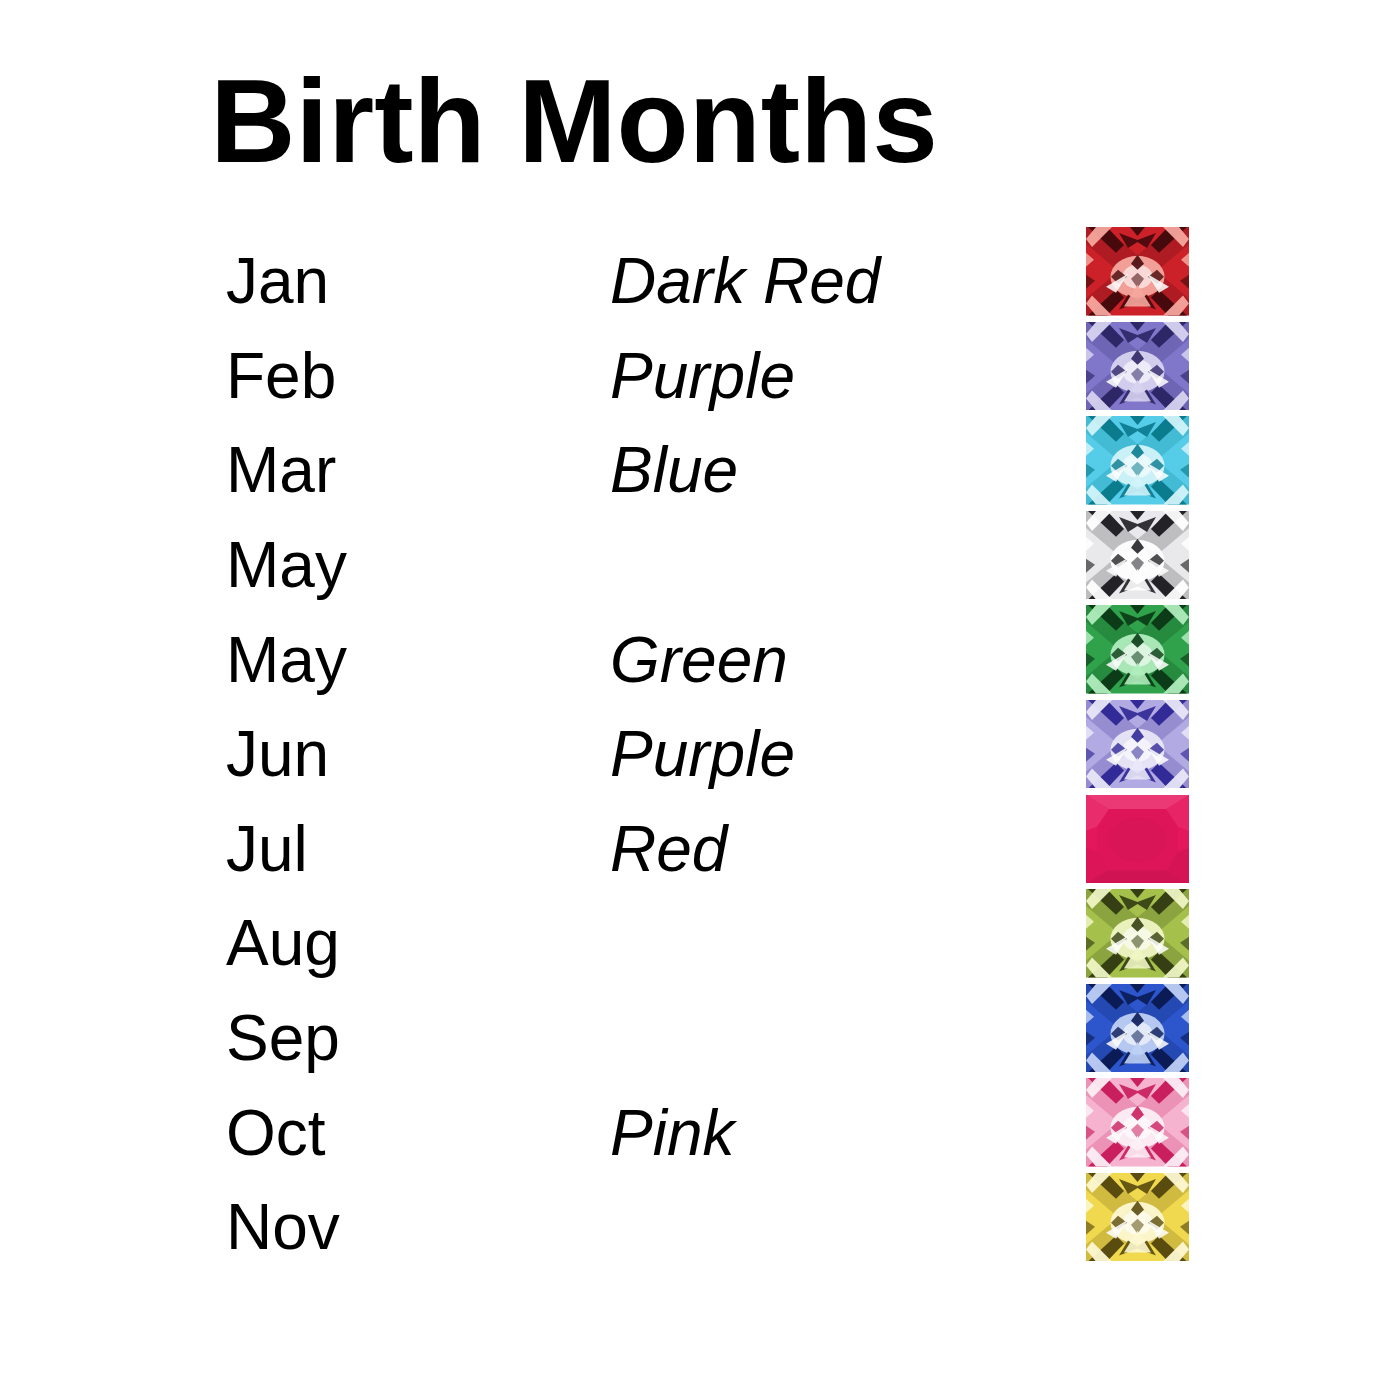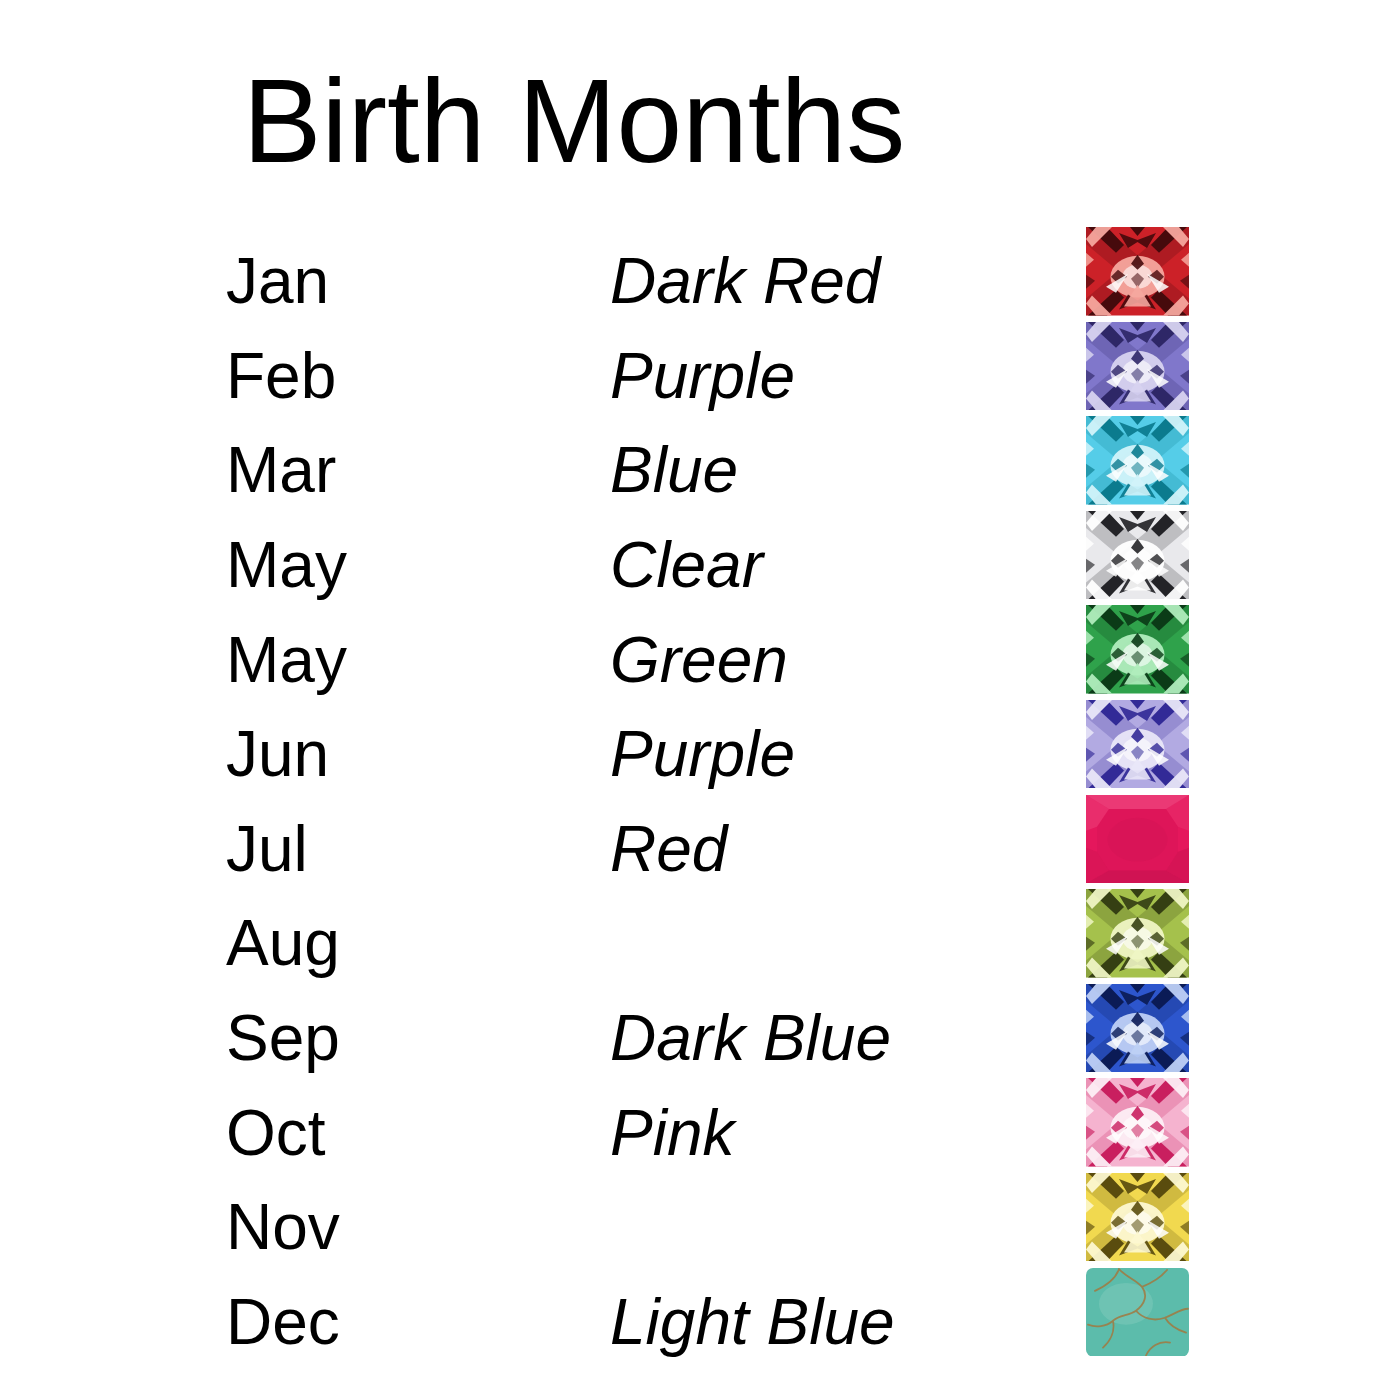--- a/index.html
+++ b/index.html
@@ -11,21 +11,21 @@
     color: #000000;
     overflow: hidden;
   }
   .page { position: relative; width: 1400px; height: 1400px; }
   .title {
     position: absolute;
     top: 57px; left: 0; width: 1148px;
     margin: 0;
     text-align: center;
     font-size: 118px;
-    font-weight: 400;
+    font-weight: 700;
     line-height: 1.1;
     white-space: nowrap;
   }
   .rows { position: absolute; top: 227px; left: 0; width: 1400px; }
   .row { position: relative; height: 94.6px; }
   .month, .cname {
     position: absolute;
     top: 50%;
     transform: translateY(calc(-50% + 7px));
     font-size: 64px;
@@ -151,21 +151,20 @@
     <polygon points="0,26 8,33 0,40" fill="var(--light)" opacity="0.85"></polygon>
     <polygon points="103,26 95,33 103,40" fill="var(--light)" opacity="0.85"></polygon>
     <polygon points="0,48 9,54 0,62" fill="var(--dark)" opacity="0.65"></polygon>
     <polygon points="103,48 94,54 103,62" fill="var(--dark)" opacity="0.65"></polygon>
   </svg>
         </span>
   </div>
 
   <div class="row">
     <span class="month">May</span>
-    <span class="cname">Clear</span>
     <span class="gem">
           <svg viewBox="0 0 103 89" preserveAspectRatio="none" xmlns="http://www.w3.org/2000/svg" style="--mid: #e9e9ec; --dark: #232327; --light: #ffffff;">
     <rect width="103" height="89" fill="var(--mid)"></rect>
     <polygon points="0,0 18,0 103,72 103,89 85,89 0,17" fill="var(--dark)" opacity="0.22"></polygon>
     <polygon points="103,0 85,0 0,72 0,89 18,89 103,17" fill="var(--dark)" opacity="0.22"></polygon>
     <ellipse cx="51.5" cy="50" rx="27" ry="21" fill="var(--light)" opacity="0.95"></ellipse>
     <ellipse cx="51.5" cy="50" rx="15" ry="12" fill="#ffffff" opacity="0.6"></ellipse>
     <polygon points="2,0 21,0 38,18 30,26" fill="var(--dark)"></polygon>
     <polygon points="101,0 82,0 65,18 73,26" fill="var(--dark)"></polygon>
     <polygon points="2,89 21,89 38,71 30,63" fill="var(--dark)"></polygon>
@@ -312,21 +311,20 @@
     <polygon points="0,26 8,33 0,40" fill="var(--light)" opacity="0.85"></polygon>
     <polygon points="103,26 95,33 103,40" fill="var(--light)" opacity="0.85"></polygon>
     <polygon points="0,48 9,54 0,62" fill="var(--dark)" opacity="0.65"></polygon>
     <polygon points="103,48 94,54 103,62" fill="var(--dark)" opacity="0.65"></polygon>
   </svg>
         </span>
   </div>
 
   <div class="row">
     <span class="month">Sep</span>
-    <span class="cname">Dark Blue</span>
     <span class="gem">
           <svg viewBox="0 0 103 89" preserveAspectRatio="none" xmlns="http://www.w3.org/2000/svg" style="--mid: #2d56cd; --dark: #0b1b56; --light: #bed0f5;">
     <rect width="103" height="89" fill="var(--mid)"></rect>
     <polygon points="0,0 18,0 103,72 103,89 85,89 0,17" fill="var(--dark)" opacity="0.22"></polygon>
     <polygon points="103,0 85,0 0,72 0,89 18,89 103,17" fill="var(--dark)" opacity="0.22"></polygon>
     <ellipse cx="51.5" cy="50" rx="27" ry="21" fill="var(--light)" opacity="0.95"></ellipse>
     <ellipse cx="51.5" cy="50" rx="15" ry="12" fill="#ffffff" opacity="0.6"></ellipse>
     <polygon points="2,0 21,0 38,18 30,26" fill="var(--dark)"></polygon>
     <polygon points="101,0 82,0 65,18 73,26" fill="var(--dark)"></polygon>
     <polygon points="2,89 21,89 38,71 30,63" fill="var(--dark)"></polygon>
@@ -417,25 +415,14 @@
     <polygon points="83,60 61,47 73,66" fill="#ffffff" opacity="0.85"></polygon>
     <polygon points="51.5,58 38,80 65,80" fill="var(--light)" opacity="0.9"></polygon>
     <polygon points="0,26 8,33 0,40" fill="var(--light)" opacity="0.85"></polygon>
     <polygon points="103,26 95,33 103,40" fill="var(--light)" opacity="0.85"></polygon>
     <polygon points="0,48 9,54 0,62" fill="var(--dark)" opacity="0.65"></polygon>
     <polygon points="103,48 94,54 103,62" fill="var(--dark)" opacity="0.65"></polygon>
   </svg>
         </span>
   </div>
 
-  <div class="row">
-    <span class="month">Dec</span>
-    <span class="cname">Light Blue</span>
-    <span class="gem">
-          <svg viewBox="0 0 103 89" preserveAspectRatio="none" xmlns="http://www.w3.org/2000/svg" style="--mid: #5cbcab; --dark: #a1793f; --light: #8ed1c4;">
-    <rect width="103" height="89" rx="7" fill="var(--mid)"></rect>
-    <ellipse cx="40" cy="36" rx="27" ry="21" fill="var(--light)" opacity="0.35"></ellipse>
-    <path d="M33,1 C30,10 22,17 9,23 M33,1 C40,9 50,12 56,19 C62,27 59,36 50,43 C43,48 33,47 27,53 M56,19 C66,15 76,8 81,2 M50,43 C57,51 68,54 79,50 M79,50 C87,47 95,41 102,41 M79,50 C83,57 91,62 100,65 M27,53 C20,59 10,60 2,57 M27,53 C29,63 25,73 17,80 M60,88 C64,79 73,73 84,75" stroke="var(--dark)" stroke-width="1.8" fill="none" opacity="0.85" stroke-linecap="round"></path>
-  </svg>
-        </span>
-  </div>
 </div>
 </div>
 
 </body></html>

